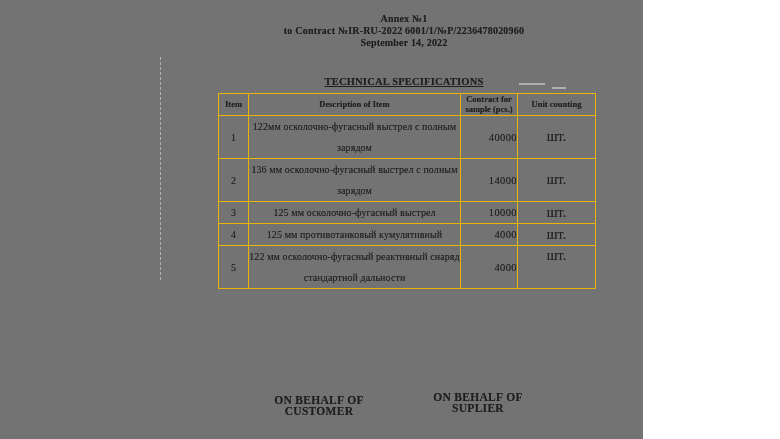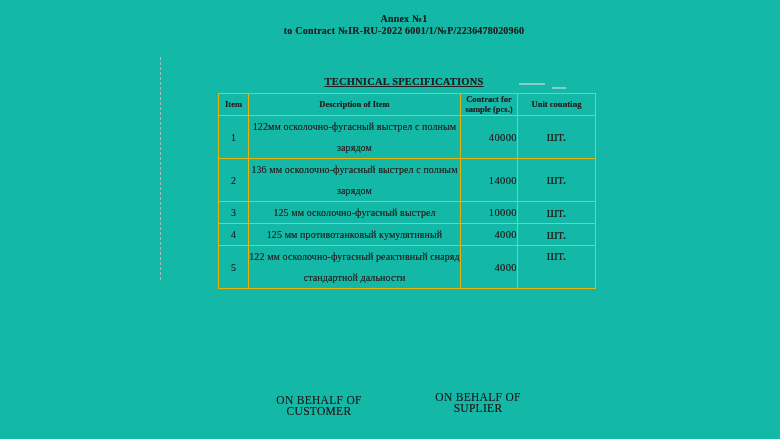--- a/index.html
+++ b/index.html
@@ -2,23 +2,23 @@
 <html><head>
 <meta charset="utf-8">
 <style>
   html, body {
     margin: 0;
     padding: 0;
     background: #ffffff;
   }
   .canvas {
     position: relative;
-    width: 780px;
+    width: 643px;
     height: 439px;
-    background: #14b8a6;
+    background: #737373;
     overflow: hidden;
     font-family: "Liberation Serif", "DejaVu Serif", serif;
     color: #1f1f1f;
   }
   .sheet-text {
     text-shadow: 0 0 0.5px rgba(45,45,45,0.65);
   }
   
   .scan-line {
     position: absolute;
@@ -116,40 +116,41 @@
   tr.r-head { height: 19px; }
   tr.r-0 { height: 27px; }
   tr.r-1 { height: 25px; }
   tr.r-2 { height: 12px; }
   tr.r-3 { height: 13px; }
   tr.r-4 { height: 26px; }
   
   .sig {
     position: absolute;
     text-align: center;
-    font-weight: normal;
+    font-weight: bold;
     font-size: 11.5px;
     line-height: 10.5px;
     letter-spacing: 0.3px;
   }
   .sig-customer { left: 239px; top: 395px; width: 160px; }
   .sig-supplier { left: 398px; top: 392px; width: 160px; }
 </style>
 </head>
 <body>
 
 <div class="canvas sheet-text">
 
   <div class="scan-line"></div>
   <div class="smudge" style="left:519px; top:83px; width:26px; height:2px;"></div>
   <div class="smudge" style="left:552px; top:87px; width:14px; height:2px;"></div>
 
   <div class="doc-header">
     <div>Annex №1</div>
     <div>to Contract №IR-RU-2022 6001/1/№P/2236478020960</div>
+    <div>September 14, 2022</div>
   </div>
 
   <div class="table-title">
     <span>TECHNICAL SPECIFICATIONS</span>
   </div>
 
   <table class="spec">
     <colgroup>
       <col style="width:30px">
       <col style="width:212px">

